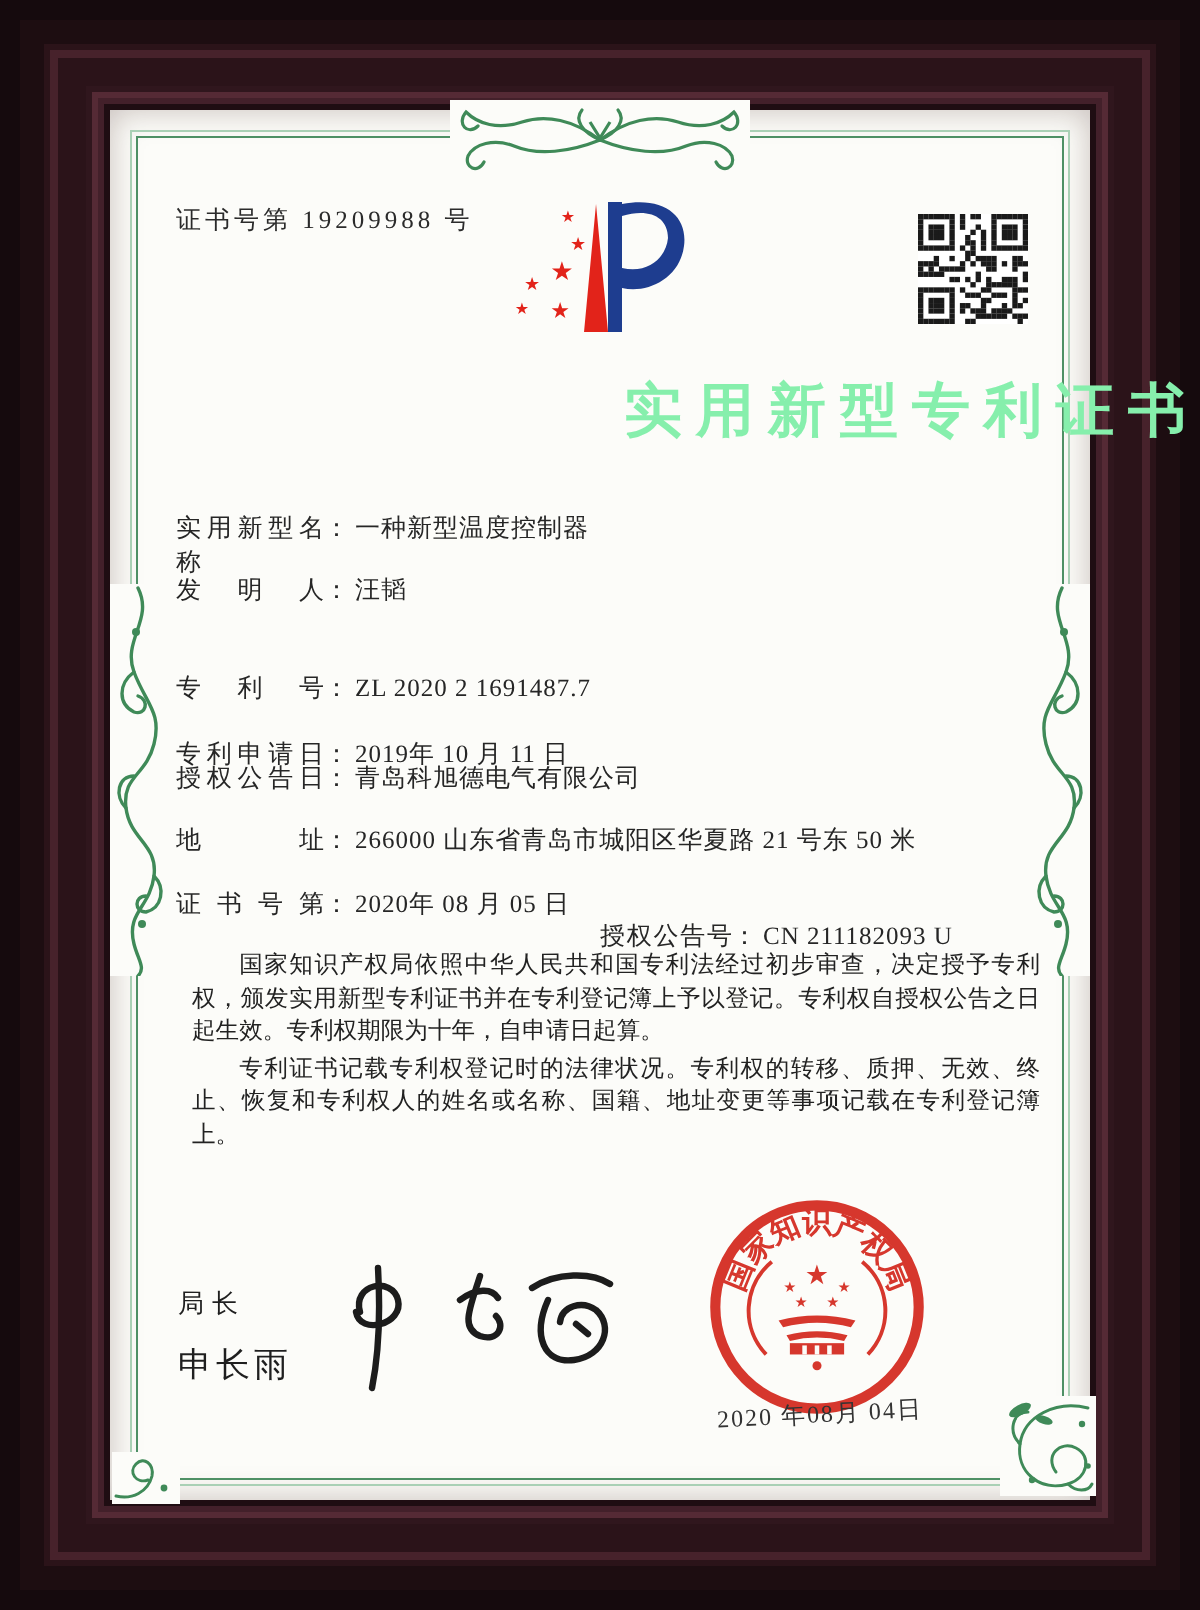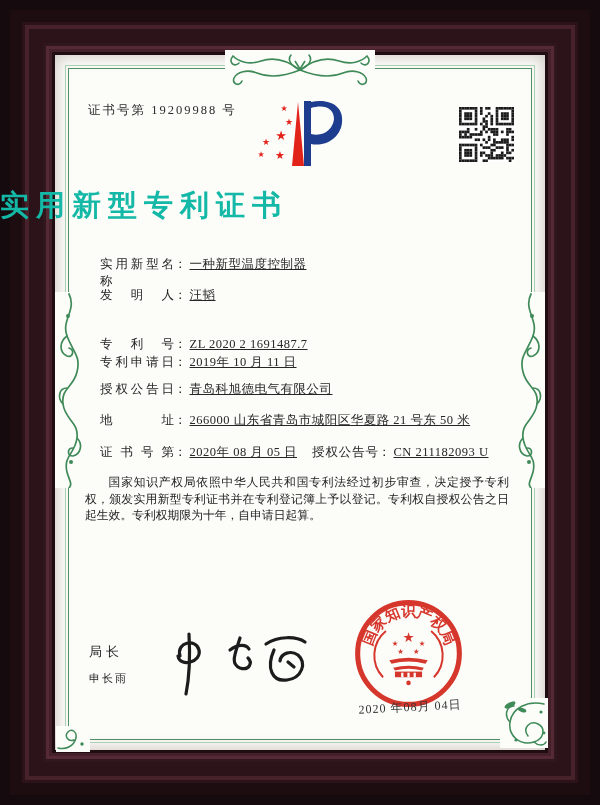--- a/index.html
+++ b/index.html
@@ -25,36 +25,36 @@
   .orn svg{display:block;width:100%;height:100%;}
   #orn-top{left:225px;top:50px;width:150px;height:38px;}
   #orn-left{left:55px;top:292px;width:28px;height:196px;}
   #orn-right{left:517px;top:292px;width:28px;height:196px;transform:scaleX(-1);}
   #orn-br{left:500px;top:698px;width:48px;height:50px;}
   #orn-bl{left:56px;top:726px;width:34px;height:26px;}
   
   #cert-no{position:absolute;left:88px;top:102px;font-size:12.5px;letter-spacing:2px;color:#2b2b2b;}
   #logo{position:absolute;left:254px;top:97px;width:92px;height:76px;}
   #qr{position:absolute;left:459px;top:107px;width:55px;height:55px;}
-  #title{position:absolute;left:0;top:186px;width:100%;text-align:left;
-    font-size:29px;font-weight:bold;letter-spacing:7px;color:#14b8a6;}
+  #title{position:absolute;left:0;top:186px;width:100%;text-align:right;
+    font-size:29px;font-weight:bold;letter-spacing:7px;color:#86efac;}
   
   .frow{position:absolute;left:88px;right:60px;height:20px;font-size:12.5px;color:#262626;}
-  .flabel{display:inline-block;width:74px;text-align:justify;text-align-last:justify;vertical-align:top;margin-left:12px;}
-  .fvalue{margin-left:3px;letter-spacing:.5px;text-decoration:underline;}
-  .fpair2{position:absolute;left:212px;top:0;}
+  .flabel{display:inline-block;width:74px;text-align:justify;text-align-last:justify;vertical-align:top;}
+  .fvalue{margin-left:3px;letter-spacing:.5px;}
+  .fpair2{position:absolute;left:212px;top:16px;}
   .fpair2 .flabel{width:66px;}
   
-  #body-text{position:absolute;left:85px;top:474px;width:424px;font-size:11.8px;
+  #body-text{position:absolute;left:96px;top:474px;width:424px;font-size:11.8px;
     line-height:16.5px;text-align:justify;color:#222;}
   #body-text p{margin:0;text-indent:2em;}
   #body-text p+p{margin-top:2px;}
   
   #director-title{position:absolute;left:89px;top:643px;font-size:13px;letter-spacing:4px;color:#1f1f1f;}
-  #director-name{position:absolute;left:89px;top:671px;font-size:11px;letter-spacing:2px;color:#1f1f1f;}
+  #director-name{position:absolute;left:89px;top:671px;font-size:17px;letter-spacing:2px;color:#1f1f1f;}
   #signature{position:absolute;left:150px;top:626px;width:170px;height:78px;}
   
   #seal{position:absolute;left:352px;top:597px;width:113px;height:113px;opacity:.93;}
   #seal-date{position:absolute;left:346px;top:699px;width:128px;text-align:center;
     font-size:12px;letter-spacing:1px;color:#333;transform:rotate(-3deg);z-index:5;}
 </style>
 </head>
 <body>
 
 <div id="paper"></div>
@@ -360,38 +360,39 @@
 
 <div class="frow" style="top:256px">
   <span class="flabel">实用新型名称</span><span>：</span><span class="fvalue">一种新型温度控制器</span>
 </div>
 <div class="frow" style="top:287px">
   <span class="flabel">发明人</span><span>：</span><span class="fvalue">汪韬</span>
 </div>
 <div class="frow" style="top:336px">
   <span class="flabel">专利号</span><span>：</span><span class="fvalue">ZL 2020 2 1691487.7</span>
 </div>
-<div class="frow" style="top:354px">
+<div class="frow" style="top:369px">
   <span class="flabel">专利申请日</span><span>：</span><span class="fvalue">2019年 10 月 11 日</span>
 </div>
 <div class="frow" style="top:381px">
   <span class="flabel">授权公告日</span><span>：</span><span class="fvalue">青岛科旭德电气有限公司</span>
 </div>
 <div class="frow" style="top:412px">
   <span class="flabel">地址</span><span>：</span><span class="fvalue">266000 山东省青岛市城阳区华夏路 21 号东 50 米</span>
 </div>
 <div class="frow" style="top:444px">
   <span class="flabel">证书号第</span><span>：</span><span class="fvalue">2020年 08 月 05 日</span>
   <span class="fpair2">
     <span class="flabel">授权公告号</span><span>：</span><span class="fvalue">CN 211182093 U</span>
   </span>
 </div>
 
 <div id="body-text">
   <p>国家知识产权局依照中华人民共和国专利法经过初步审查，决定授予专利权，颁发实用新型专利证书并在专利登记簿上予以登记。专利权自授权公告之日起生效。专利权期限为十年，自申请日起算。</p>
+  <p>专利证书记载专利权登记时的法律状况。专利权的转移、质押、无效、终止、恢复和专利权人的姓名或名称、国籍、地址变更等事项记载在专利登记簿上。</p>
 </div>
 
 <div id="director-title">局长</div>
 <div id="director-name">申长雨</div>
 
 <svg id="signature" viewBox="0 0 170 78">
   <g stroke="#1c1c1c" stroke-width="3.2" fill="none" stroke-linecap="round" stroke-linejoin="round">
     <path d="M30,30 C26,16 46,12 49,24 C52,36 30,42 28,30"></path>
     <path d="M39,8 C40,26 40,48 36,68"></path>
     <path d="M80,24 C88,18 96,18 99,23"></path>

